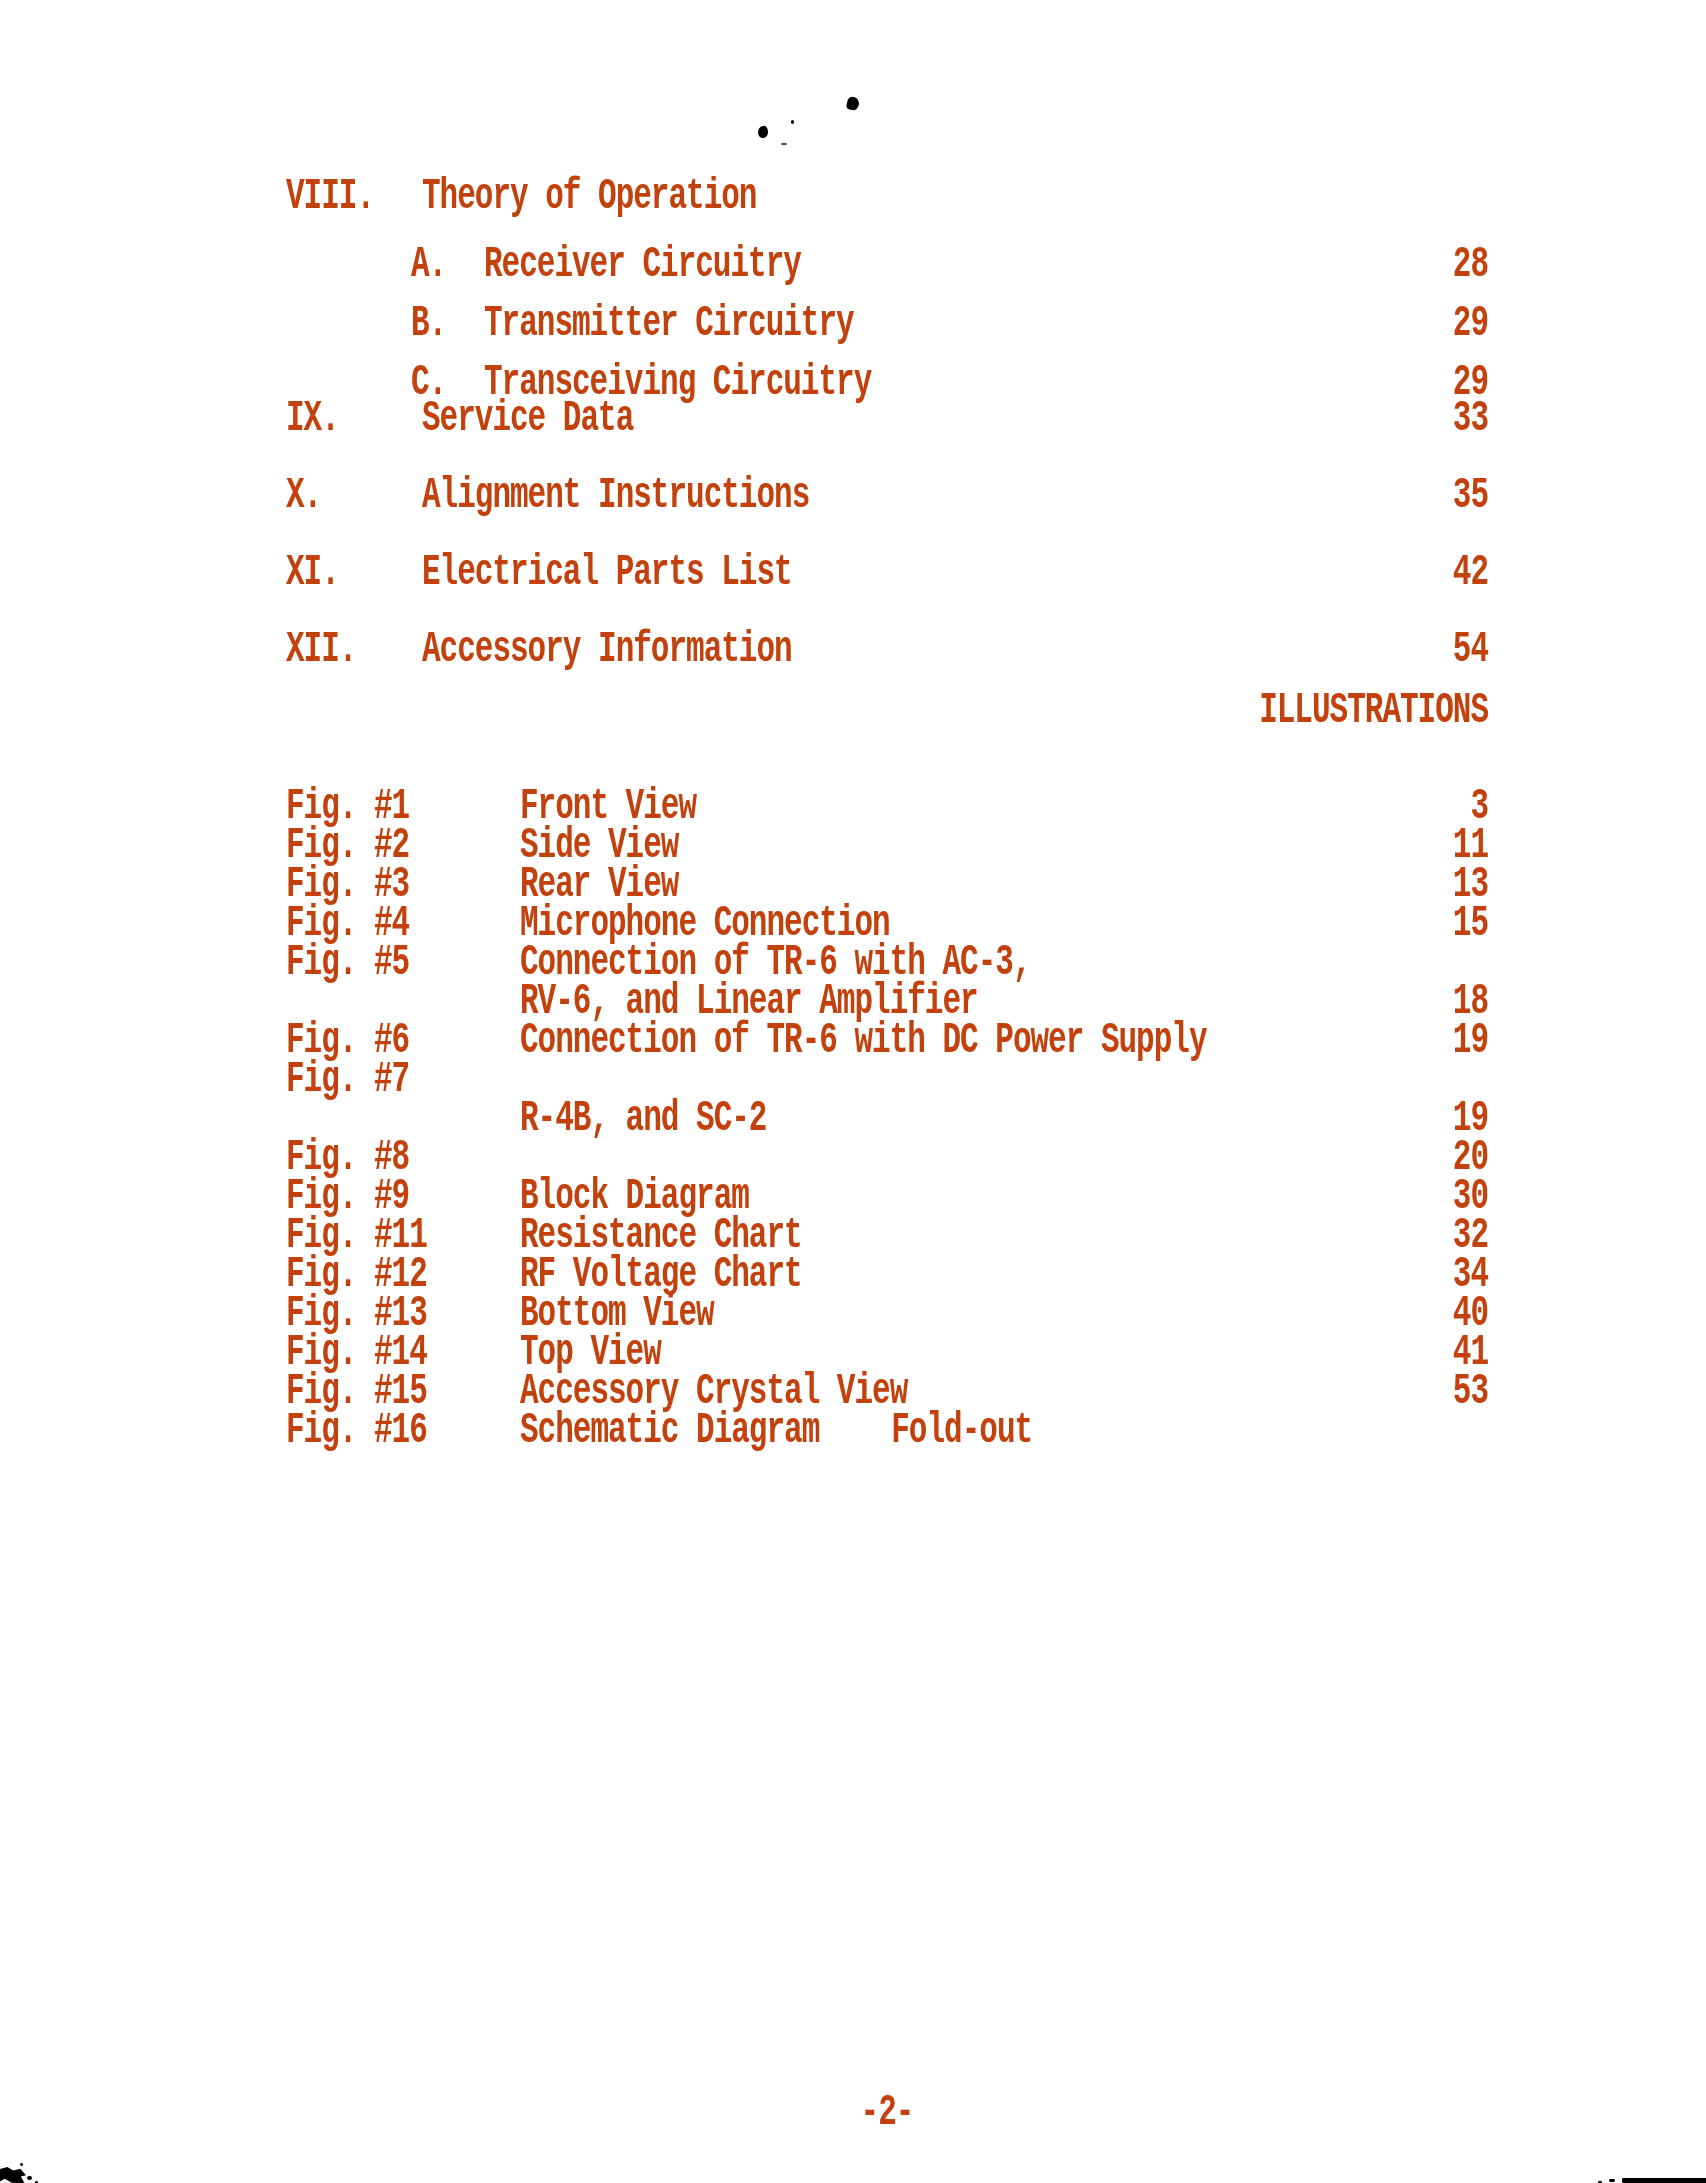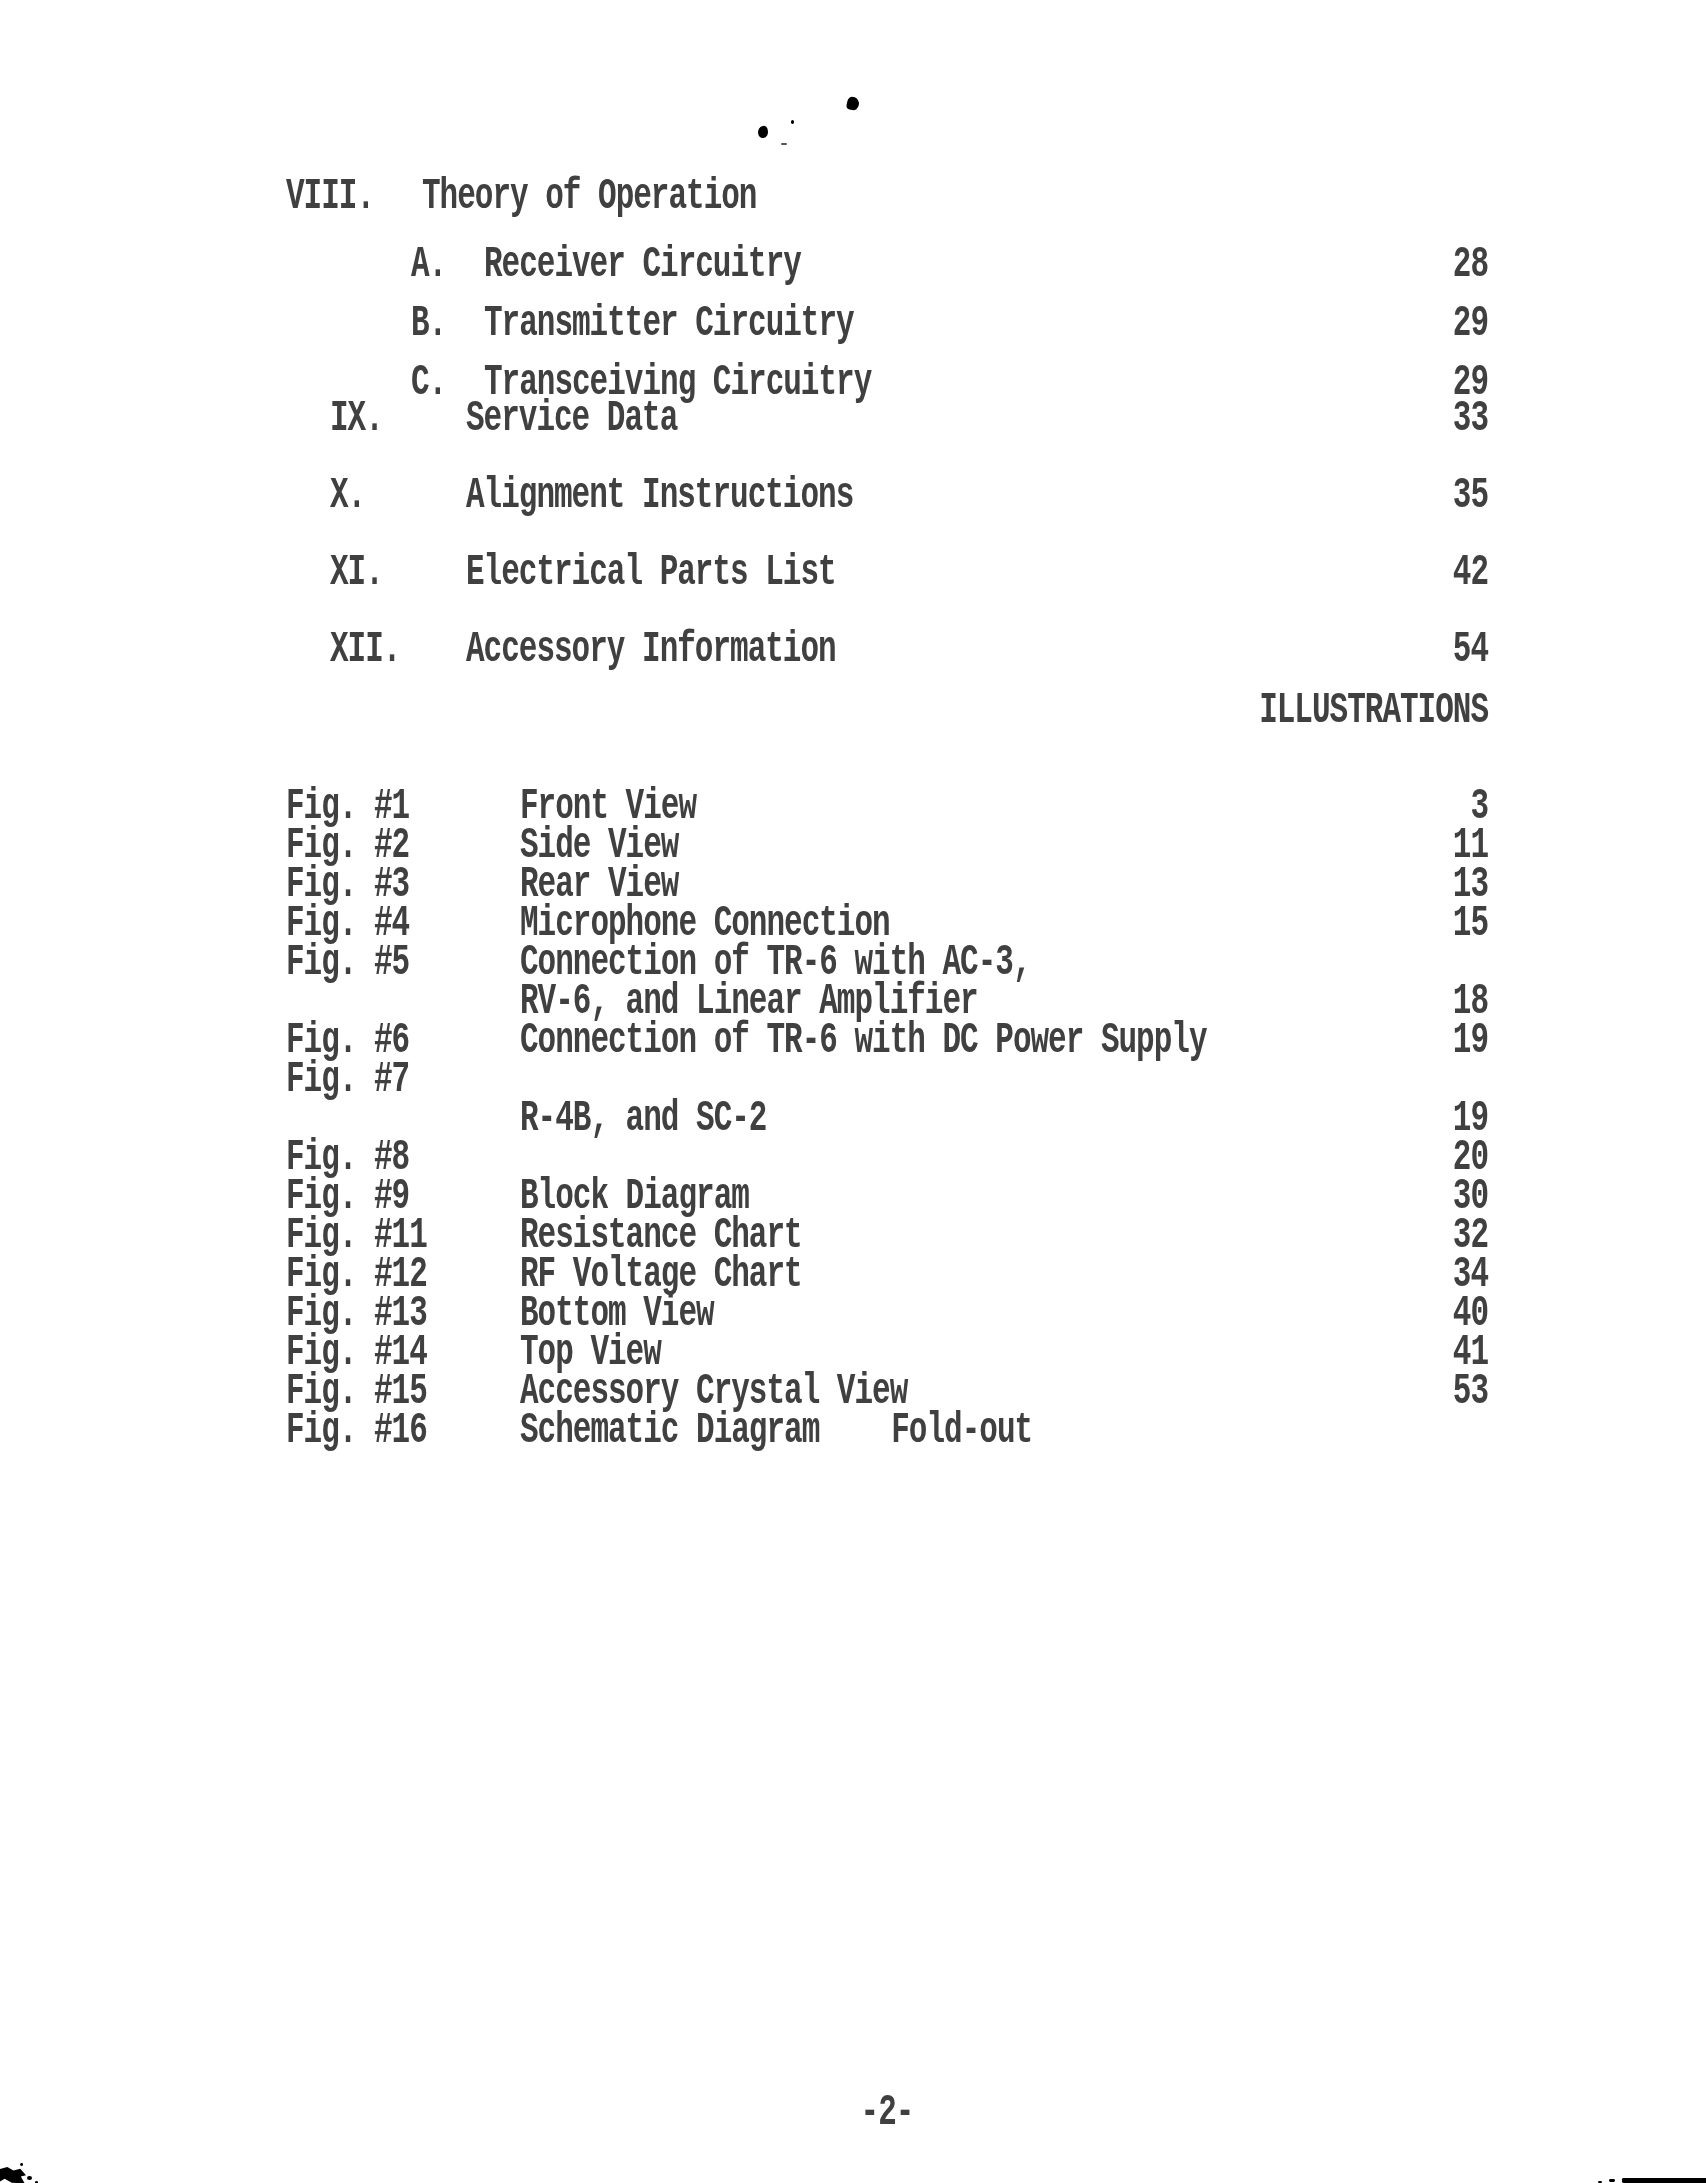--- a/index.html
+++ b/index.html
@@ -3,39 +3,39 @@
 <meta charset="utf-8">
 <style>
   html,body{margin:0;padding:0;background:#e8e8e4;}
   .page{
     position:relative;
     width:1707px;height:2183px;
     background:#ffffff;
     overflow:hidden;
     font-family:"Liberation Mono","DejaVu Sans Mono",monospace;
     font-weight:700;
-    color:#404040;
+    color:#c2410c;
     letter-spacing:-1px;
     font-size:31px;
   }
   .t{display:inline-block;line-height:1.1;transform:scaleY(1.42);transform-origin:50% 50%;white-space:pre;}
   .row{display:grid;}
   .cell{overflow:visible;}
   .page-col{text-align:right;text-decoration:underline;}
 
   
   #row-viii{position:absolute;left:286px;top:176px;width:1202px;height:41px;line-height:41px;grid-template-columns:136px 1fr;}
 
   
   #subs{position:absolute;left:411px;top:235px;width:1077px;}
   #subs .row{height:59px;line-height:59px;grid-template-columns:73px 1fr auto;}
 
   
   #mains{position:absolute;left:286px;top:380px;width:1202px;}
-  #mains .row{height:77px;line-height:77px;grid-template-columns:136px 1fr auto;margin-left:44px;}
+  #mains .row{height:77px;line-height:77px;grid-template-columns:136px 1fr auto;}
 
   
   #illus-heading{position:absolute;left:286px;top:690px;width:1202px;height:41px;line-height:41px;text-align:right;}
 
   
   #figs{position:absolute;left:286px;top:787px;width:1202px;}
   #figs .row{height:39px;line-height:39px;grid-template-columns:234px 1fr auto;}
   .note:not(:empty){margin-left:72px;}
 
   

